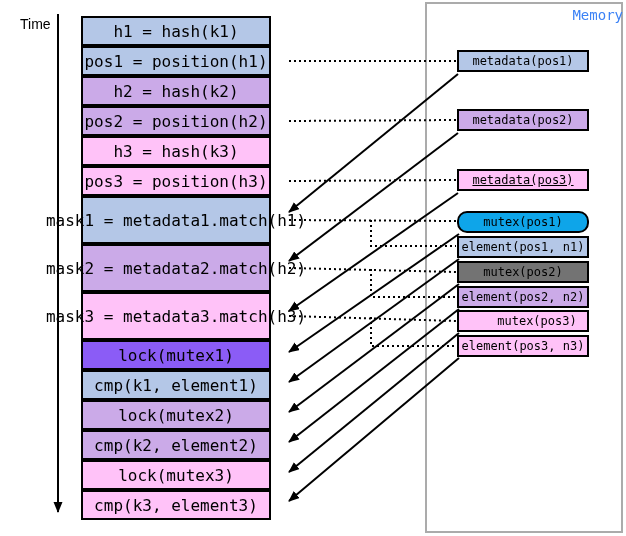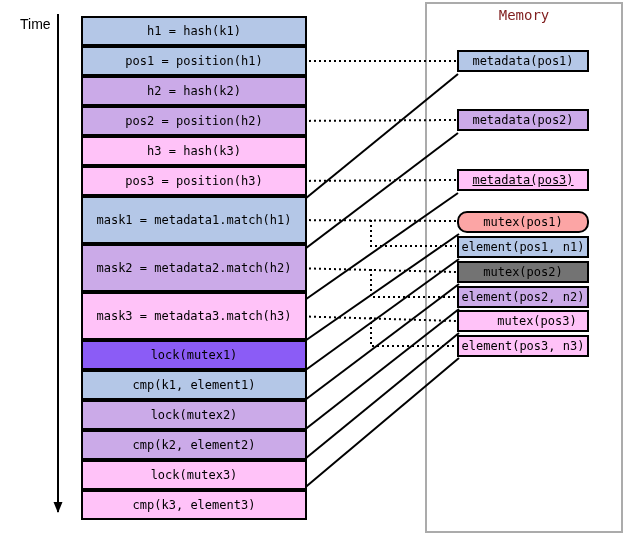--- a/index.html
+++ b/index.html
@@ -15,31 +15,31 @@
     position:absolute;left:20px;top:16px;
     font-size:14px;color:#000;
   }
   #memory-container{
     position:absolute;left:425px;top:2px;width:198px;height:531px;
     background:#ffffff;border:2px solid #ababab;box-sizing:border-box;
     z-index:1;
   }
   #memory-title{
     position:absolute;left:425px;top:7px;width:198px;
-    text-align:center;font-size:14px;color:#7f1d1d;z-index:1;
+    text-align:right;font-size:14px;color:#3b82f6;z-index:1;
   }
   #connector-layer{
     position:absolute;left:0;top:0;width:626px;height:536px;
     z-index:2;pointer-events:none;
   }
   .tl-box{
-    position:absolute;left:81px;width:226px;
+    position:absolute;left:81px;width:190px;
     border:2px solid #000;box-sizing:border-box;
     display:flex;align-items:center;justify-content:center;
-    font-size:12px;color:#000;z-index:3;white-space:pre;
+    font-size:16px;color:#000;z-index:3;white-space:pre;
   }
   .mem-cell{
     position:absolute;left:457px;width:132px;height:22px;
     border:2px solid #000;box-sizing:border-box;
     display:flex;align-items:center;justify-content:center;
     font-size:12px;color:#000;z-index:3;white-space:pre;
   }
   
   .t0{top:16px;height:30px}  .t1{top:46px;height:30px}
   .t2{top:76px;height:30px}  .t3{top:106px;height:30px}
@@ -113,20 +113,20 @@
   <div class="tl-box t9" style="background-color: #8b5cf6;">lock(mutex1)</div>
   <div class="tl-box t10" style="background-color: rgb(180, 199, 231);">cmp(k1, element1)</div>
   <div class="tl-box t11" style="background-color: rgb(203, 170, 232);">lock(mutex2)</div>
   <div class="tl-box t12" style="background-color: rgb(203, 170, 232);">cmp(k2, element2)</div>
   <div class="tl-box t13" style="background-color: rgb(255, 194, 248);">lock(mutex3)</div>
   <div class="tl-box t14" style="background-color: rgb(255, 194, 248);">cmp(k3, element3)</div>
 
   <div class="mem-cell m0" style="background-color: rgb(180, 199, 231);">metadata(pos1)</div>
   <div class="mem-cell m1" style="background-color: rgb(203, 170, 232);">metadata(pos2)</div>
   <div class="mem-cell m2" style="background-color: rgb(255, 194, 248); text-decoration: underline;">metadata(pos3)</div>
-  <div class="mem-cell m3" style="background-color: #fca5a5; border-radius: 10px;">mutex(pos1)</div>
+  <div class="mem-cell m3" style="background-color: #0ea5e9; border-radius: 10px;">mutex(pos1)</div>
   <div class="mem-cell m4" style="background-color: rgb(180, 199, 231);">element(pos1, n1)</div>
   <div class="mem-cell m5" style="background-color: #737373;">mutex(pos2)</div>
   <div class="mem-cell m6" style="background-color: rgb(203, 170, 232);">element(pos2, n2)</div>
   <div class="mem-cell m7" style="background-color: rgb(255, 194, 248); padding-left: 28px;">mutex(pos3)</div>
   <div class="mem-cell m8" style="background-color: rgb(255, 194, 248);">element(pos3, n3)</div>
 
 </div>
 
 </body></html>

